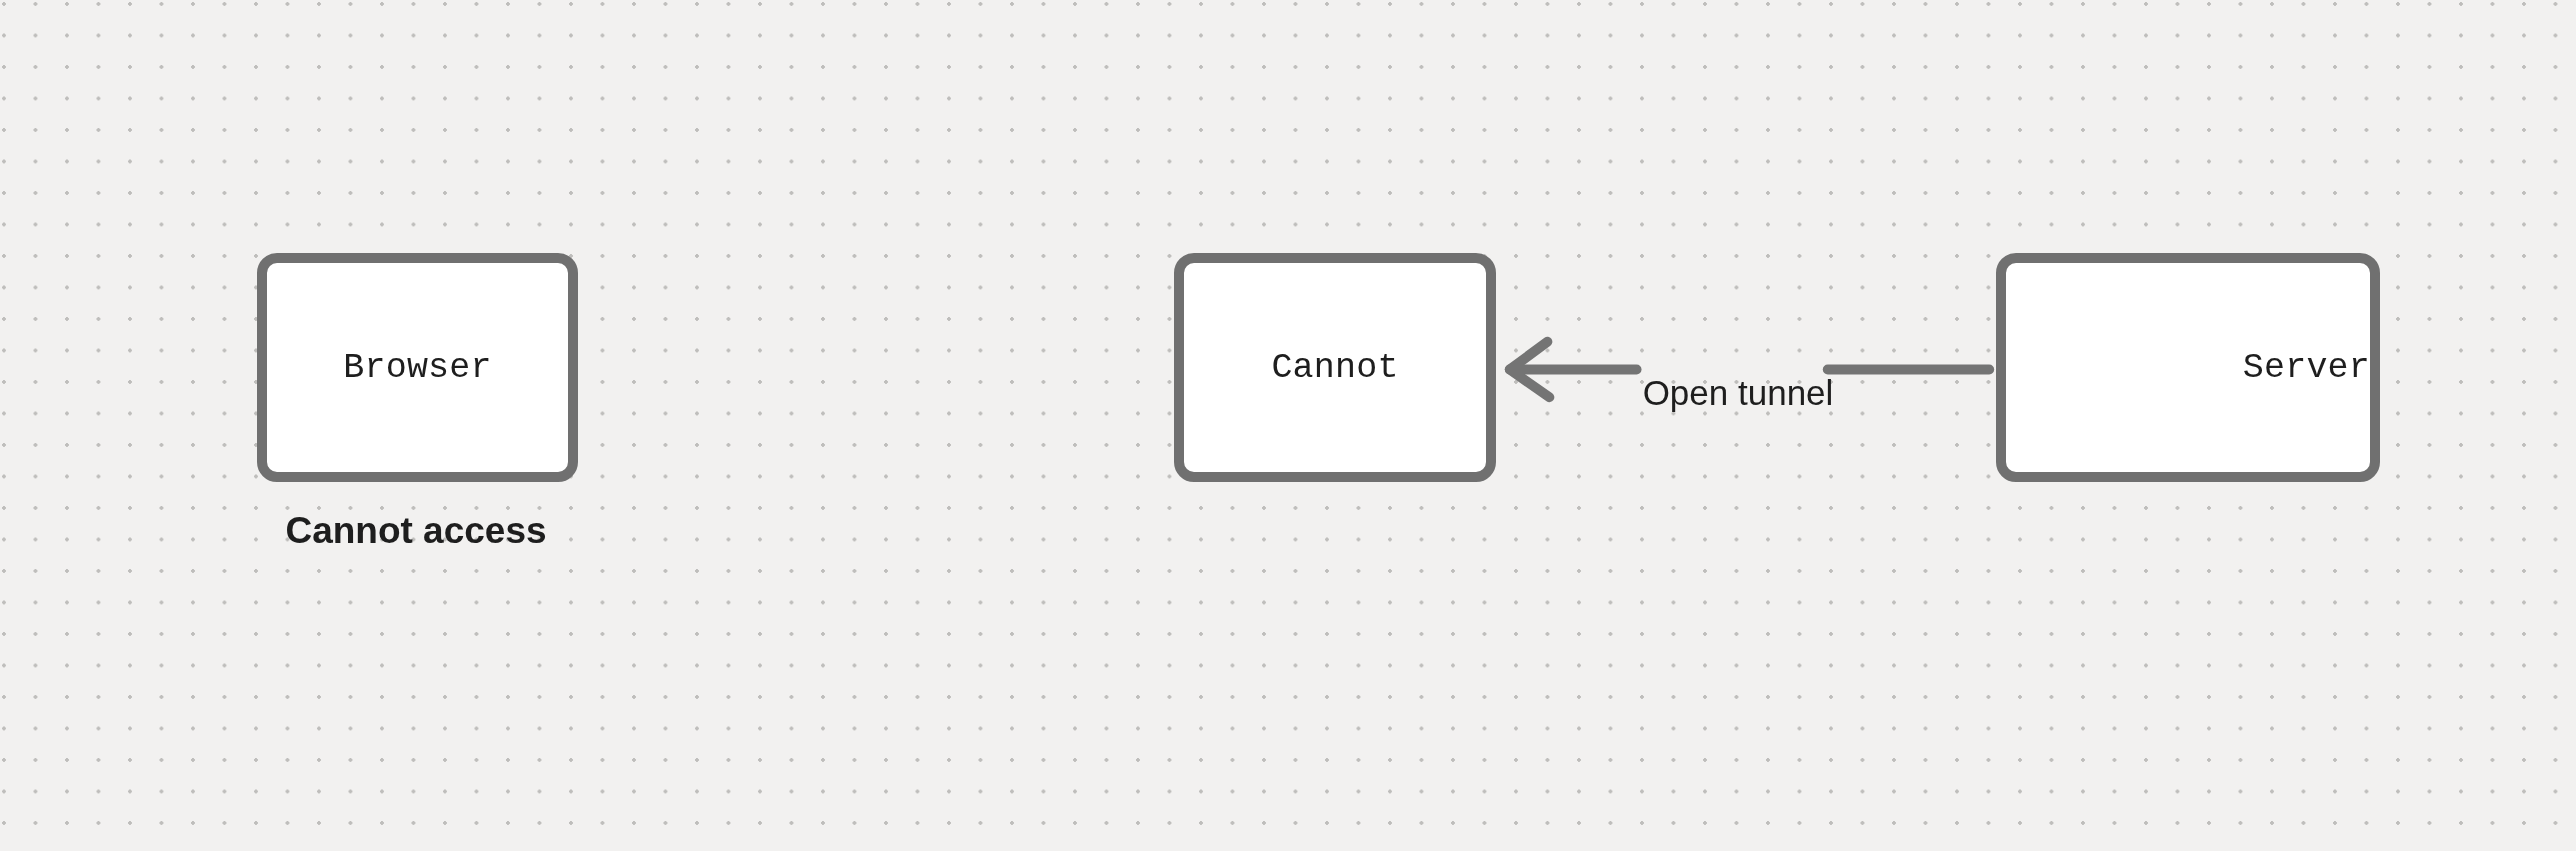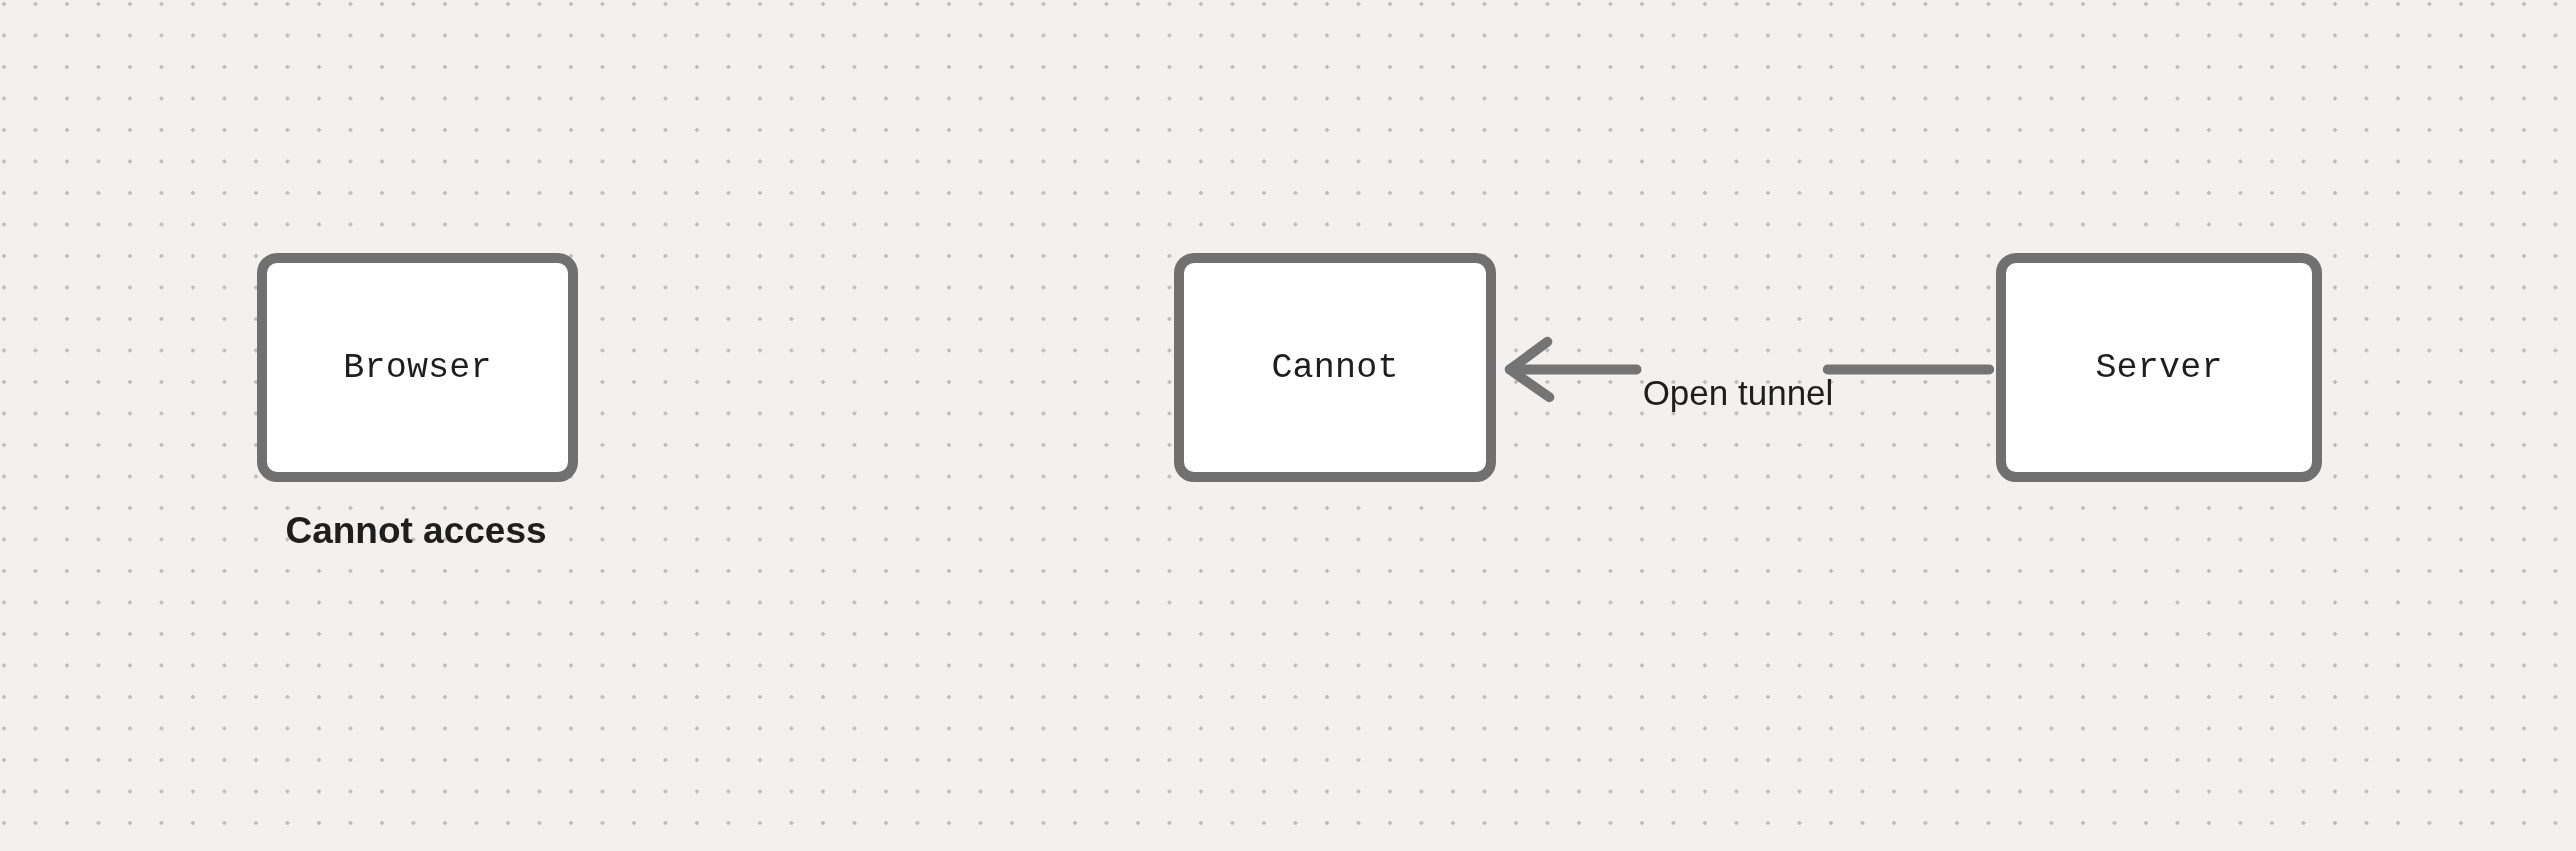--- a/index.html
+++ b/index.html
@@ -33,21 +33,21 @@
   }
   .node-label {
     font-size: 35px;
     color: #1e1e1e;
     letter-spacing: 0.2px;
     white-space: nowrap;
     font-family: Liberation Mono, monospace;
   }
   .node-browser { left: 257px;  top: 253px; width: 321px; height: 229px; }
   .node-gateway { left: 1174px; top: 253px; width: 322px; height: 229px; }
-  .node-server  { left: 1996px; top: 253px; width: 326px; height: 229px; }
+  .node-server  { left: 1996px; top: 253px; width: 384px; height: 229px; justify-content: flex-end; }
 
   .note {
     position: absolute;
     left: 416px;
     top: 507px;
     transform: translateX(-50%);
     text-align: center;
     font-size: 37px;
     line-height: 48px;
     color: #1e1e1e;

